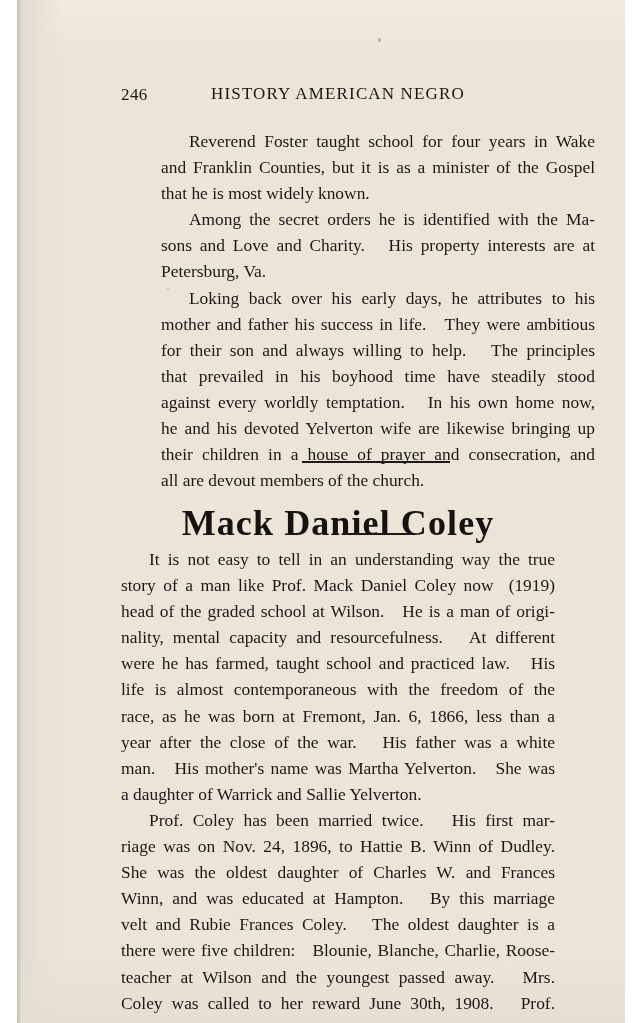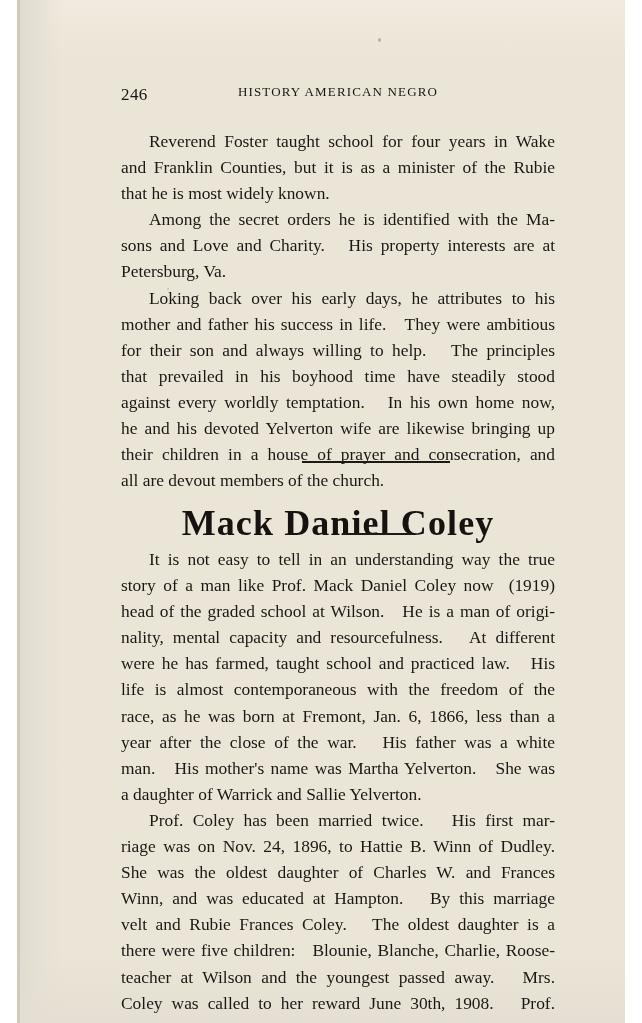--- a/index.html
+++ b/index.html
@@ -71,21 +71,21 @@
     top: 1px;
     font-size: 17px;
     letter-spacing: .4px;
   }
   .head-title {
     position: absolute;
     left: 0;
     top: 0;
     width: 434px;
     text-align: center;
-    font-size: 13px;
+    font-size: 17px;
     letter-spacing: 1.15px;
     white-space: nowrap;
   }
 
   
   .body-block {
     position: absolute;
     left: 104px;
     width: 434px;
     font-size: 17.4px;
@@ -139,21 +139,21 @@
     top: 478px;
     width: 434px;
     text-align: center;
     font-size: 36px;
     font-weight: 700;
     letter-spacing: 1.1px;
     color: #15120f;
     white-space: nowrap;
   }
 
-  .s1 { position: absolute; top: 128px; }
+  .s1 { position: absolute; top: 128px; margin-left: 40px; }
   .s2 { position: absolute; top: 546px; }
 </style>
 </head>
 <body>
 
 <div class="page">
 
   <div class="paper-tone-top"></div>
   <div class="paper-tone-left"></div>
   <div class="paper-tone-bottom"></div>
@@ -164,21 +164,21 @@
   <div class="speck" style="left:612px;top:262px;width:2px;height:3px;opacity:.3;"></div>
 
   <div class="running-head">
     <span class="folio">246</span>
     <span class="head-title">HISTORY AMERICAN NEGRO</span>
   </div>
 
   <div class="body-block s1" id="upper-section">
       <p>
         <span class="ln j"><span class="indent"></span>Reverend Foster taught school for four years in Wake</span>
-        <span class="ln j">and Franklin Counties, but it is as a minister of the Rubie</span>
+        <span class="ln j">and Franklin Counties, but it is as a minister of the Gospel</span>
         <span class="ln last">that he is most widely known.</span>
       </p>
       <p>
         <span class="ln j"><span class="indent"></span>Among the secret orders he is identified with the Ma-</span>
         <span class="ln j">sons and Love and Charity.   His property interests are at</span>
         <span class="ln last">Petersburg, Va.</span>
       </p>
       <p>
         <span class="ln j"><span class="indent"></span>Loking back over his early days, he attributes to his</span>
         <span class="ln j">mother and father his success in life.   They were ambitious</span>

